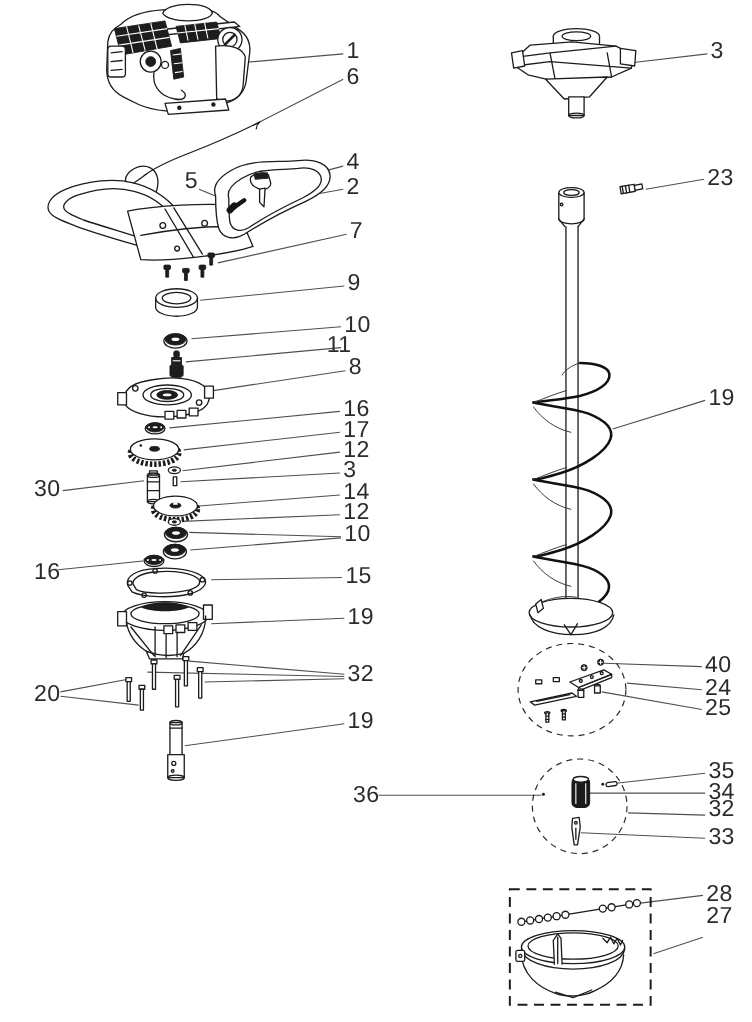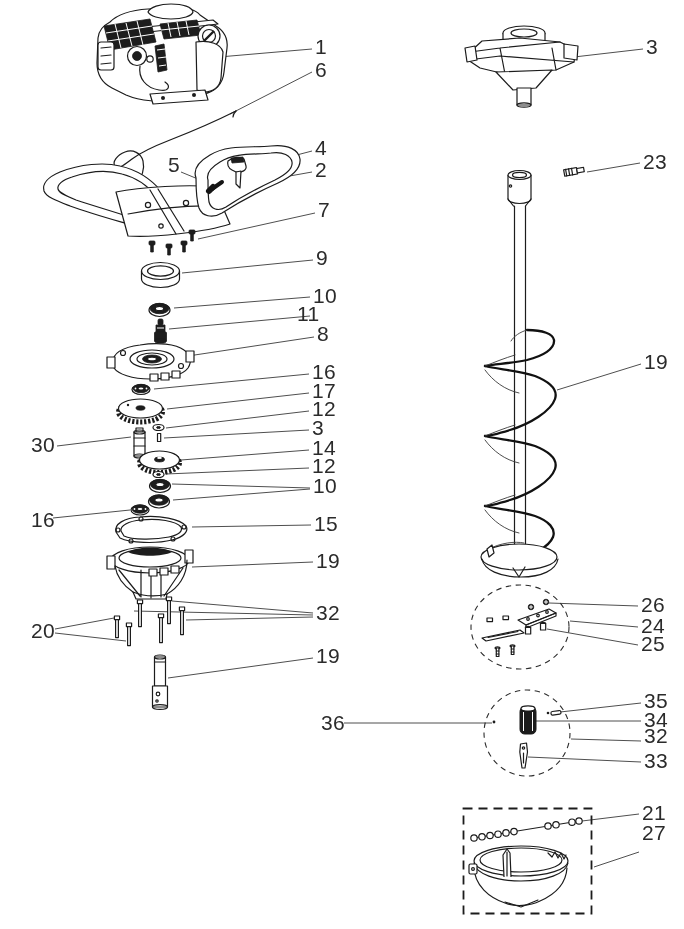--- a/index.html
+++ b/index.html
@@ -448,24 +448,24 @@
   <div class="lbl" style="left:313px;top:486px">10</div>
   <div class="lbl" style="left:31px;top:520px">16</div>
   <div class="lbl" style="left:314px;top:524px">15</div>
   <div class="lbl" style="left:316px;top:561px">19</div>
   <div class="lbl" style="left:316px;top:613px">32</div>
   <div class="lbl" style="left:31px;top:631px">20</div>
   <div class="lbl" style="left:316px;top:656px">19</div>
   <div class="lbl" style="left:646px;top:47px">3</div>
   <div class="lbl" style="left:643px;top:162px">23</div>
   <div class="lbl" style="left:644px;top:362px">19</div>
-  <div class="lbl" style="left:641px;top:605px">26</div>
+  <div class="lbl" style="left:641px;top:605px">40</div>
   <div class="lbl" style="left:641px;top:626px">24</div>
   <div class="lbl" style="left:641px;top:644px">25</div>
   <div class="lbl" style="left:644px;top:701px">35</div>
   <div class="lbl" style="left:644px;top:720px">34</div>
   <div class="lbl" style="left:644px;top:736px">32</div>
   <div class="lbl" style="left:644px;top:761px">33</div>
   <div class="lbl" style="left:321px;top:723px">36</div>
-  <div class="lbl" style="left:642px;top:813px">21</div>
+  <div class="lbl" style="left:642px;top:813px">28</div>
   <div class="lbl" style="left:642px;top:833px">27</div>
 
 </div>
 
 </body></html>

